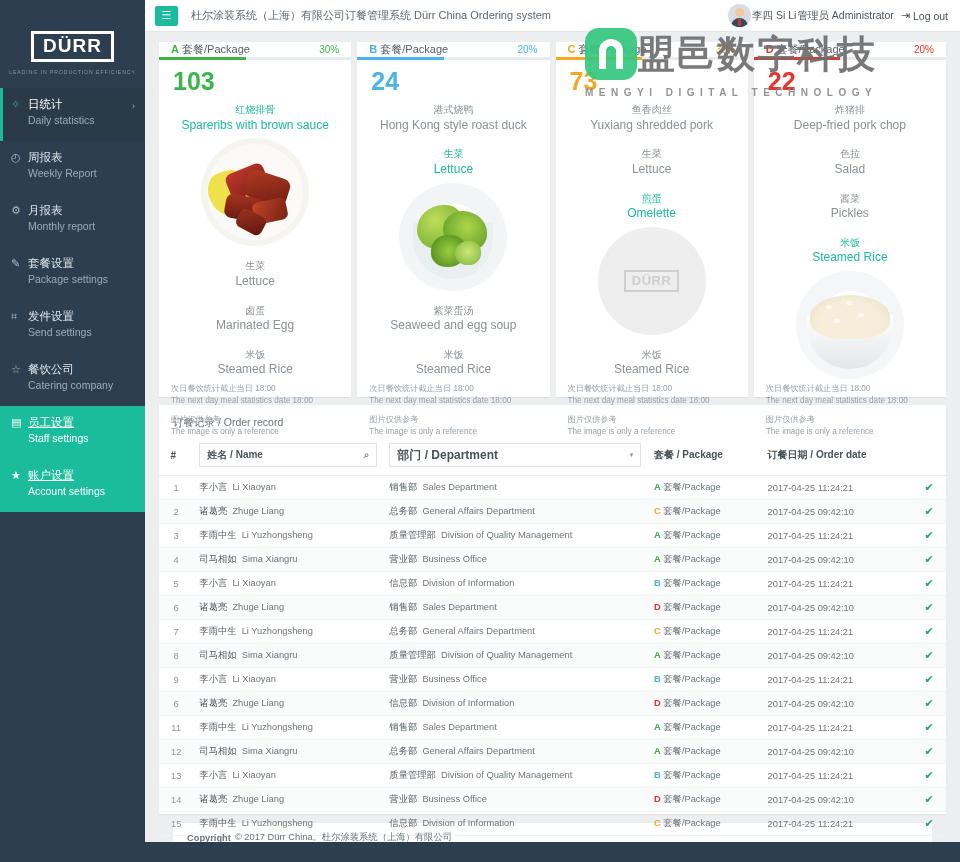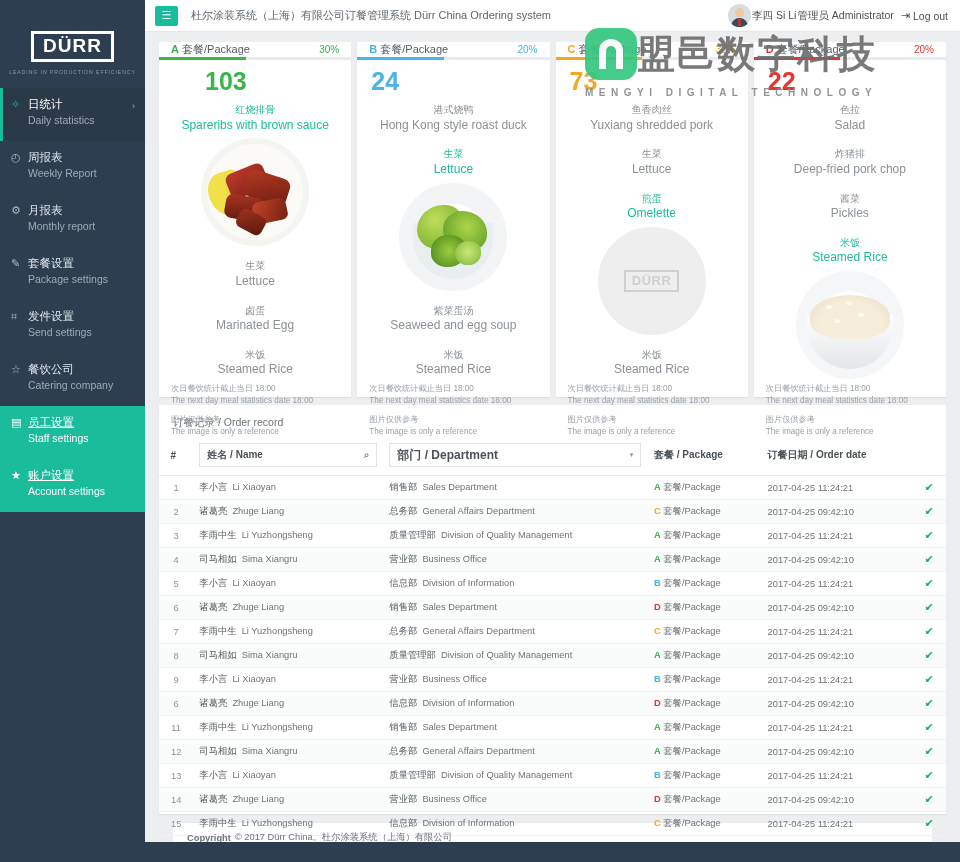--- a/index.html
+++ b/index.html
@@ -371,21 +371,21 @@
     <div class="content">
 
       <section class="cards" id="cards-row">
           <div class="card">
             <div class="card-head">
               <div class="underline-rest"></div>
               <div class="underline" style="background: rgb(58, 181, 74);"></div>
               <div class="card-title"><b style="color:#3ab54a">A</b> 套餐/Package</div>
               <div class="card-pct" style="color: rgb(58, 181, 74);">30%</div>
             </div>
-            <div class="card-count" style="color: rgb(58, 181, 74); margin-left: 32px;">103</div>
+            <div class="card-count" style="color: rgb(58, 181, 74);">103</div>
             <div>
               <div class="dish-block dish-hl">
                 <div class="dish-cn">红烧排骨</div>
                 <div class="dish-en">Spareribs with brown sauce</div>
               </div>
               <div class="food-img img-ribs">
                 <div class="plate"></div>
                 <div class="lemon"></div>
                 <div class="m1"></div>
                 <div class="m2"></div>
@@ -492,26 +492,26 @@
           <div class="card">
             <div class="card-head">
               <div class="underline-rest"></div>
               <div class="underline" style="background: rgb(232, 52, 44);"></div>
               <div class="card-title"><b style="color:#e8342c">D</b> 套餐/Package</div>
               <div class="card-pct" style="color: rgb(232, 52, 44);">20%</div>
             </div>
             <div class="card-count" style="color: rgb(232, 52, 44);">22</div>
             <div>
               <div class="dish-block">
+                <div class="dish-cn">炸猪排</div>
+                <div class="dish-en">Deep-fried pork chop</div>
+              </div>
+              <div class="dish-block">
                 <div class="dish-cn">色拉</div>
                 <div class="dish-en">Salad</div>
-              </div>
-              <div class="dish-block">
-                <div class="dish-cn">炸猪排</div>
-                <div class="dish-en">Deep-fried pork chop</div>
               </div>
               <div class="dish-block">
                 <div class="dish-cn">酱菜</div>
                 <div class="dish-en">Pickles</div>
               </div>
               <div class="dish-block dish-hl">
                 <div class="dish-cn">米饭</div>
                 <div class="dish-en">Steamed Rice</div>
               </div>
               <div class="food-img img-rice">

